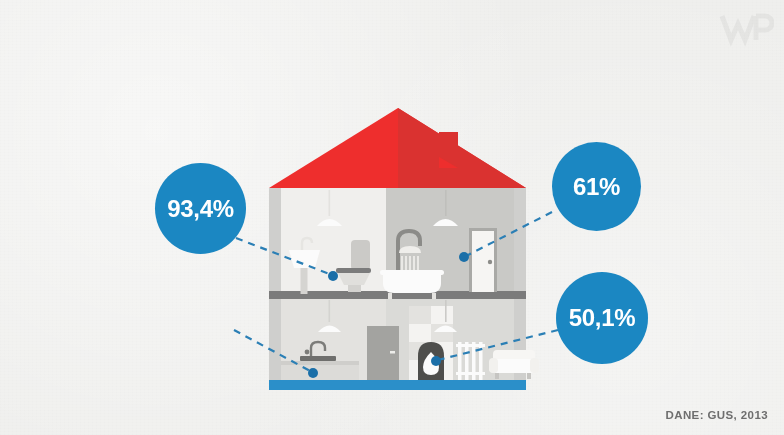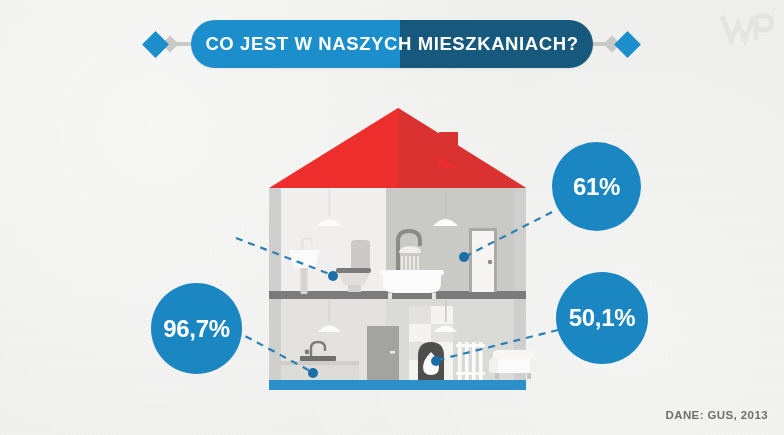--- a/index.html
+++ b/index.html
@@ -153,38 +153,20 @@
     text-align: right;
   }
 </style>
 </head>
 <body>
 
 <div id="infographic">
 
   <div id="grain"></div>
 
-  <div id="banner-wrap">
-
-    <div class="ribbon-tail left">
-      <div class="tail-bar"></div>
-      <div class="tail-knot"></div>
-      <div class="tail-diamond"></div>
-    </div>
-
-    <div class="ribbon-tail right">
-      <div class="tail-bar"></div>
-      <div class="tail-knot"></div>
-      <div class="tail-diamond"></div>
-    </div>
-
-    <div id="banner">
-      <span id="banner-title">CO JEST W NASZYCH MIESZKANIACH?</span>
-    </div>
-  </div>
 
   <svg id="wp-logo" viewBox="0 0 56 40">
     <path d="M4 8 L13 32 L20 16 L27 32 L36 8" fill="none" stroke="#888" stroke-width="5" stroke-linejoin="miter"></path>
     <path d="M38 8 L38 32 M38 8 L47 8 a7 7 0 0 1 0 14 L38 22" fill="none" stroke="#888" stroke-width="5"></path>
   </svg>
 
   <svg id="house" viewBox="0 0 285 290">
     <defs>
       <clipPath id="clip-upper-left">
         <rect x="14" y="88" width="117" height="106"></rect>
@@ -324,28 +306,28 @@
     <line x1="552" y1="212" x2="466" y2="256" stroke="#2b7fb5" stroke-width="2.2" stroke-dasharray="7 6"></line>
     <circle cx="464" cy="257" r="5" fill="#1b6fa8"></circle>
 
     <line x1="234" y1="330" x2="312" y2="372" stroke="#2b7fb5" stroke-width="2.2" stroke-dasharray="7 6"></line>
     <circle cx="313" cy="373" r="5" fill="#1b6fa8"></circle>
 
     <line x1="558" y1="330" x2="438" y2="360" stroke="#2b7fb5" stroke-width="2.2" stroke-dasharray="7 6"></line>
     <circle cx="436" cy="361" r="5" fill="#1b6fa8"></circle>
   </svg>
 
+  <div class="bubble" id="bubble-1">
+    <span>93,4%</span>
+  </div>
 
   <div class="bubble" id="bubble-2">
     <span>61%</span>
   </div>
 
-  <div class="bubble" id="bubble-3">
-    <span>96,7%</span>
-  </div>
 
   <div class="bubble" id="bubble-4">
     <span>50,1%</span>
   </div>
 
   <div id="source">DANE: GUS, 2013</div>
 
 </div>
 
 </body></html>

